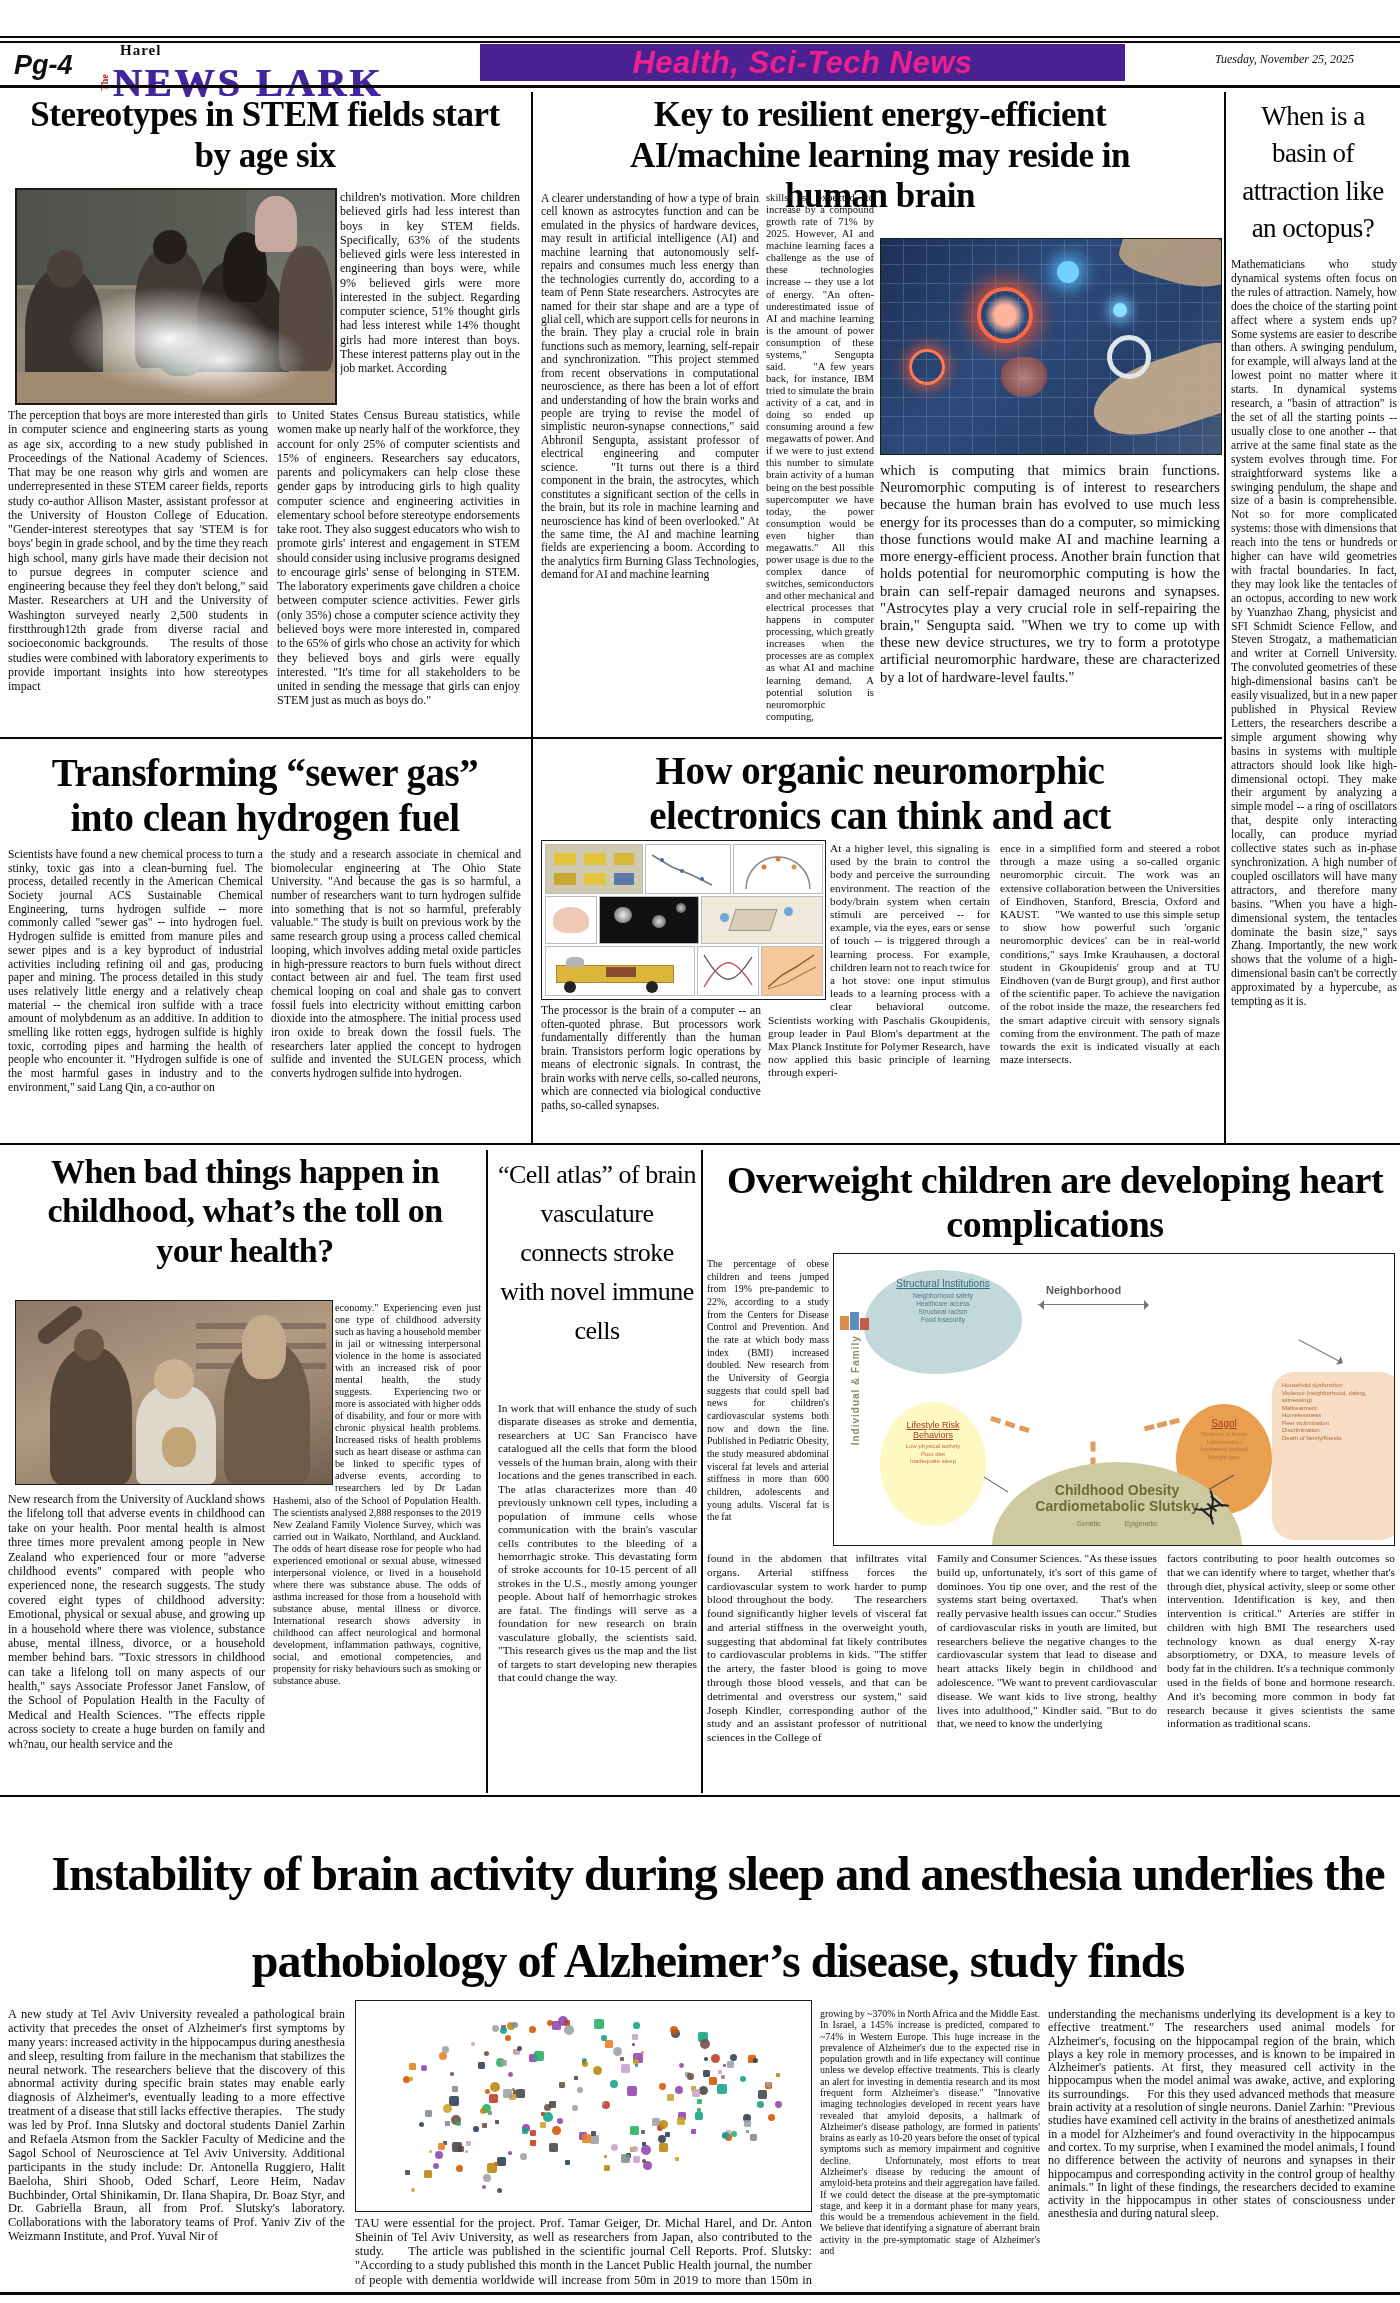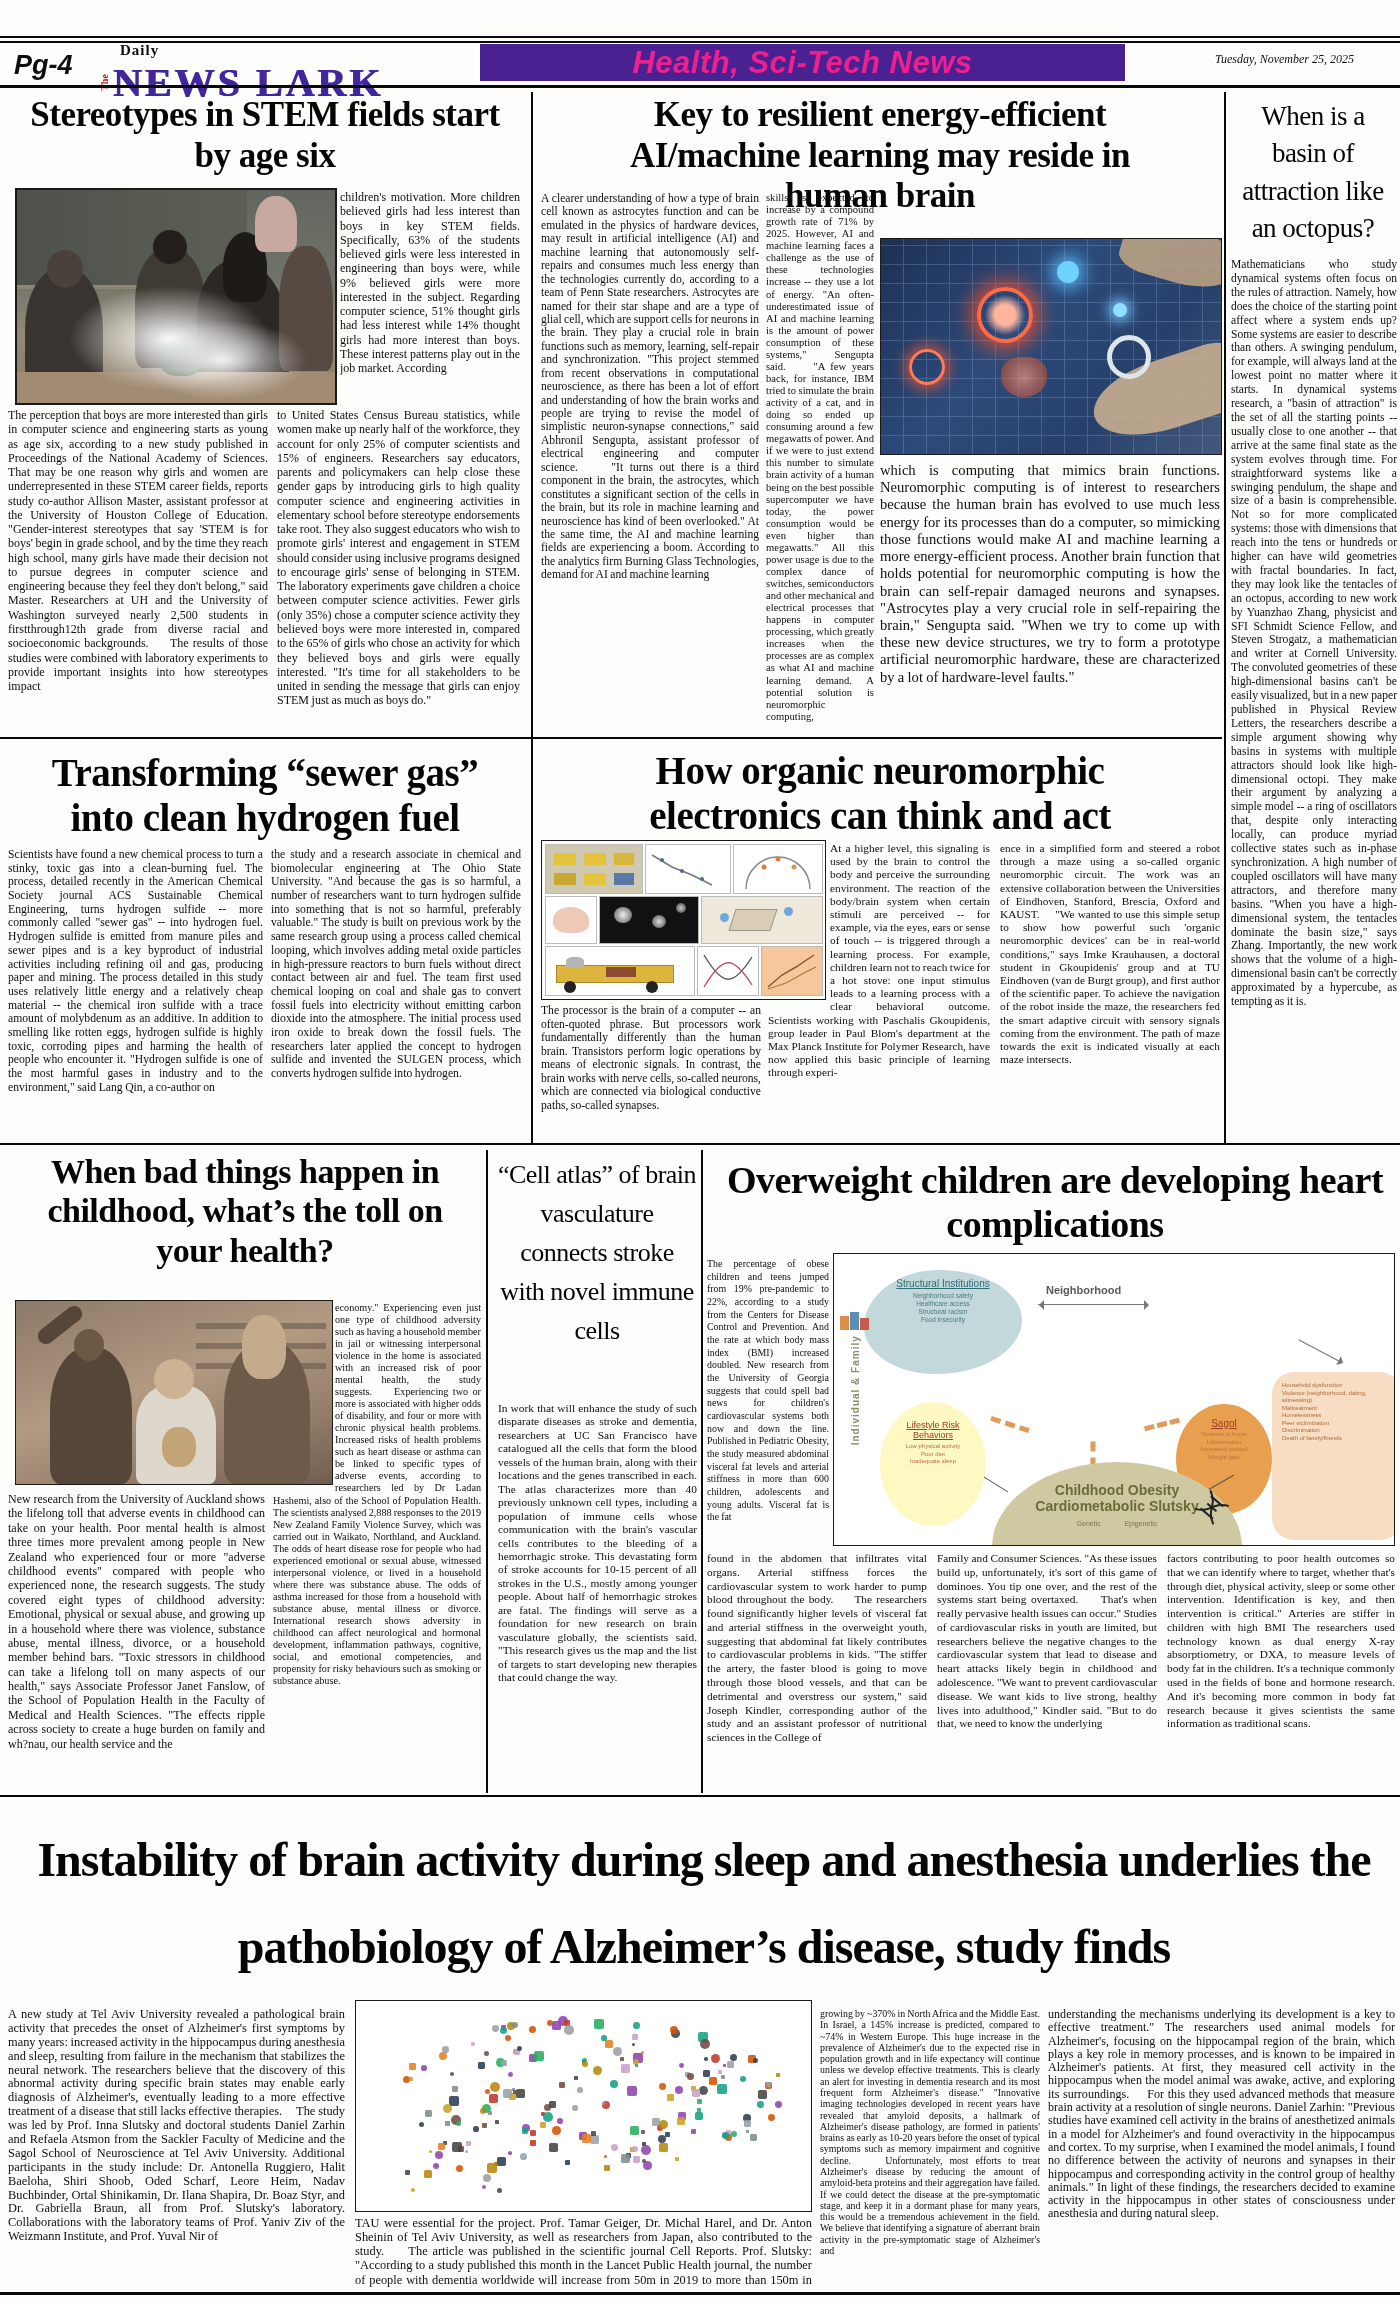--- a/index.html
+++ b/index.html
@@ -32,21 +32,21 @@
 </head>
 <body>
 
 <div id="page">
 
   <div class="hr" style="left:0;top:36px;width:1400px;height:2px"></div>
   <div class="hr" style="left:0;top:41px;width:1400px;height:2px"></div>
 
   <div id="pgnum" class="abs" style="left:14px;top:50px">Pg-4</div>
   <div class="abs" style="left:96px;top:42px;width:380px">
-    <div id="mast-daily" style="margin-left:24px">Daily</div>
+    <div id="mast-daily" style="margin-left:24px">Harel</div>
     <div style="display:flex;align-items:center">
       <span id="mast-the">The</span>
       <span id="mast-title">NEWS LARK</span>
     </div>
   </div>
   <div id="banner" class="abs" style="left:480px;top:44px;width:645px;height:37px">
     <span>Health, Sci-Tech News</span>
   </div>
   <div id="pdate" class="abs" style="left:1215px;top:52px">Tuesday, November 25, 2025</div>
 
@@ -282,21 +282,21 @@
         </g>
       </svg>
     </div>
 
     <div class="col" style="left:707px;top:1552px;width:220px;height:238px;font-size:11.3px;line-height:1.22">found in the abdomen that infiltrates vital organs. Arterial stiffness forces the cardiovascular system to work harder to pump blood throughout the body.&nbsp;&nbsp;&nbsp;&nbsp;&nbsp;The researchers found significantly higher levels of visceral fat and arterial stiffness in the overweight youth, suggesting that abdominal fat likely contributes to cardiovascular problems in kids. "The stiffer the artery, the faster blood is going to move through those blood vessels, and that can be detrimental and overstress our system," said Joseph Kindler, corresponding author of the study and an assistant professor of nutritional sciences in the College of</div>
     <div class="col" style="left:937px;top:1552px;width:220px;height:238px;font-size:11.3px;line-height:1.22">Family and Consumer Sciences. "As these issues build up, unfortunately, it's sort of this game of dominoes. You tip one over, and the rest of the systems start being overtaxed.&nbsp;&nbsp;&nbsp;&nbsp;&nbsp;That's when really pervasive health issues can occur." Studies of cardiovascular risks in youth are limited, but researchers believe the negative changes to the cardiovascular system that lead to disease and heart attacks likely begin in childhood and adolescence. "We want to prevent cardiovascular disease. We want kids to live strong, healthy lives into adulthood," Kindler said. "But to do that, we need to know the underlying</div>
     <div class="col" style="left:1167px;top:1552px;width:228px;height:238px;font-size:11.3px;line-height:1.22">factors contributing to poor health outcomes so that we can identify where to target, whether that's through diet, physical activity, sleep or some other intervention. Identification is key, and then intervention is critical." Arteries are stiffer in children with high BMI The researchers used technology known as dual energy X-ray absorptiometry, or DXA, to measure levels of body fat in the children. It's a technique commonly used in the fields of bone and hormone research. And it's becoming more common in body fat research because it gives scientists the same information as traditional scans.</div>
   </section>
 
   <section>
-    <h1 class="hl" style="left:30px;top:1812px;width:1340px;font-size:48px;line-height:1.82;margin:4px;letter-spacing:-1px">Instability of brain activity during sleep and anesthesia underlies the pathobiology of Alzheimer’s disease, study finds</h1>
+    <h1 class="hl" style="left:30px;top:1812px;width:1340px;font-size:48px;line-height:1.82;margin:18px;letter-spacing:-1px">Instability of brain activity during sleep and anesthesia underlies the pathobiology of Alzheimer’s disease, study finds</h1>
     <div class="col" style="left:8px;top:2008px;width:337px;height:282px;font-size:12.4px;line-height:1.12">A new study at Tel Aviv University revealed a pathological brain activity that precedes the onset of Alzheimer's first symptoms by many years: increased activity in the hippocampus during anesthesia and sleep, resulting from failure in the mechanism that stabilizes the neural network. The researchers believe that the discovery of this abnormal activity during specific brain states may enable early diagnosis of Alzheimer's, eventually leading to a more effective treatment of a disease that still lacks effective therapies.&nbsp;&nbsp;&nbsp;&nbsp;&nbsp;The study was led by Prof. Inna Slutsky and doctoral students Daniel Zarhin and Refaela Atsmon from the Sackler Faculty of Medicine and the Sagol School of Neuroscience at Tel Aviv University. Additional participants in the study include: Dr. Antonella Ruggiero, Halit Baeloha, Shiri Shoob, Oded Scharf, Leore Heim, Nadav Buchbinder, Ortal Shinikamin, Dr. Ilana Shapira, Dr. Boaz Styr, and Dr. Gabriella Braun, all from Prof. Slutsky's laboratory. Collaborations with the laboratory teams of Prof. Yaniv Ziv of the Weizmann Institute, and Prof. Yuval Nir of</div>
     <div class="photo" id="brainbox" style="left:355px;top:2000px;width:455px;height:210px;border-width:1px;background:#fff">
         <div style="position: absolute; left: 419px; top: 100px; width: 6.93252px; height: 6.93252px; background: rgb(142, 68, 173); border-radius: 50%; opacity: 0.88;"></div>
         <div style="position: absolute; left: 277px; top: 52px; width: 9.85641px; height: 9.85641px; background: rgb(142, 68, 173); border-radius: 20%; opacity: 0.88;"></div>
         <div style="position: absolute; left: 133px; top: 93px; width: 8.57906px; height: 8.57906px; background: rgb(192, 57, 43); border-radius: 20%; opacity: 0.88;"></div>
         <div style="position: absolute; left: 285px; top: 129px; width: 4.01833px; height: 4.01833px; background: rgb(109, 76, 65); border-radius: 20%; opacity: 0.88;"></div>
         <div style="position: absolute; left: 141px; top: 156px; width: 8.82847px; height: 8.82847px; background: rgb(44, 62, 80); border-radius: 20%; opacity: 0.88;"></div>
         <div style="position: absolute; left: 335px; top: 85px; width: 4.80512px; height: 4.80512px; background: rgb(201, 162, 39); border-radius: 20%; opacity: 0.88;"></div>
         <div style="position: absolute; left: 329px; top: 71px; width: 5.34073px; height: 5.34073px; background: rgb(154, 160, 166); border-radius: 20%; opacity: 0.88;"></div>
         <div style="position: absolute; left: 343px; top: 85px; width: 9.40166px; height: 9.40166px; background: rgb(68, 68, 68); border-radius: 50%; opacity: 0.88;"></div>

